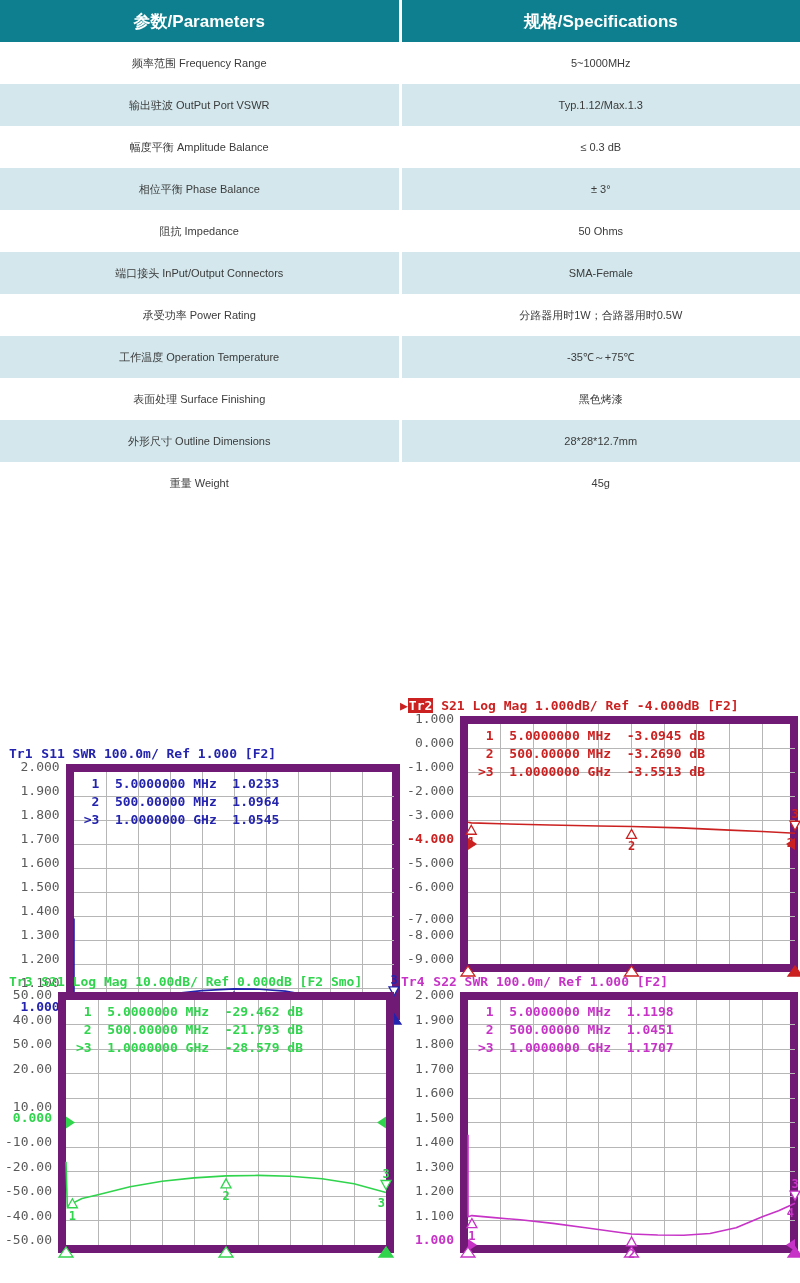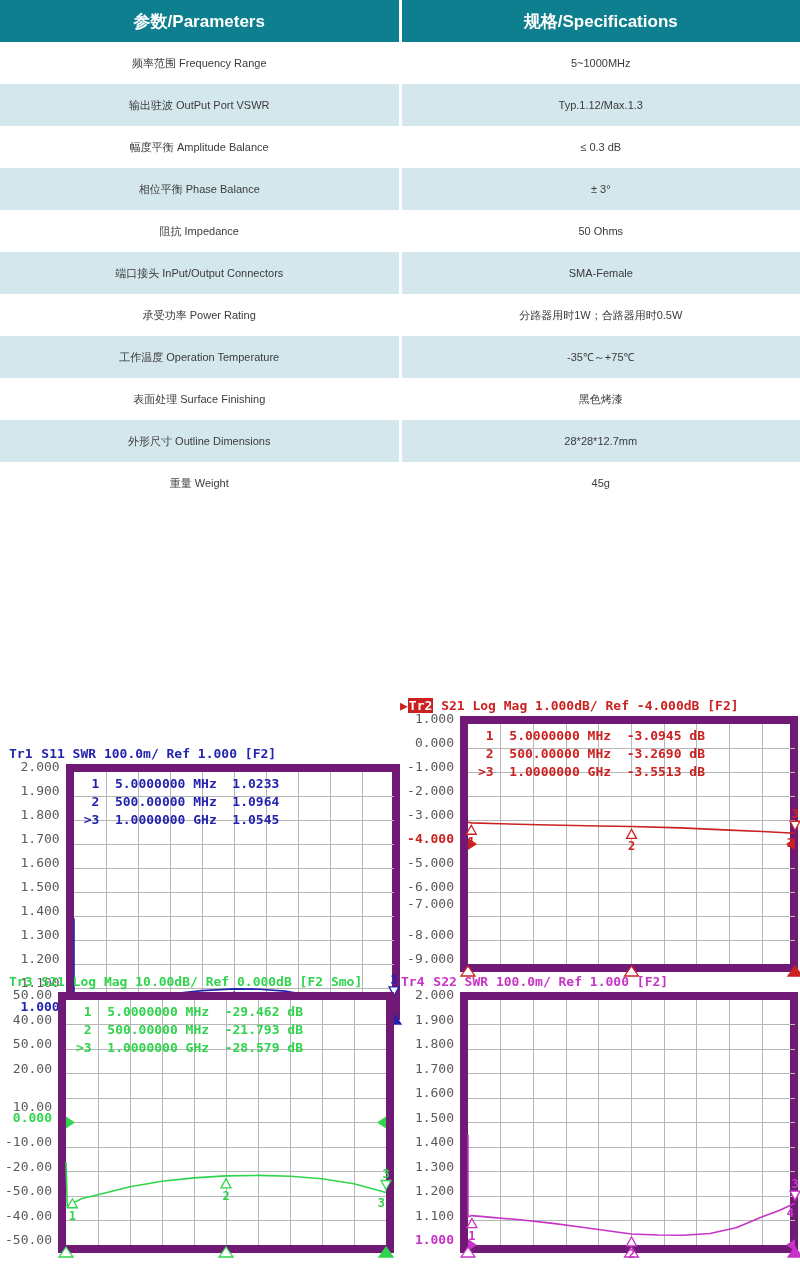--- a/index.html
+++ b/index.html
@@ -149,21 +149,21 @@
   <div class="plot-row">
     <div class="ylabels" style="width: 63px; height: 246px;">
         <div style="top: -5px;">1.000</div>
         <div style="top: 19px;">0.000</div>
         <div style="top: 43px;">-1.000</div>
         <div style="top: 67px;">-2.000</div>
         <div style="top: 91px;">-3.000</div>
         <div class="ref" style="top: 115px; color: rgb(203, 33, 33);">-4.000</div>
         <div style="top: 139px;">-5.000</div>
         <div style="top: 163px;">-6.000</div>
-        <div style="top: 180px;">-7.000</div>
+        <div style="top: 195px;">-7.000</div>
         <div style="top: 211px;">-8.000</div>
         <div style="top: 235px;">-9.000</div>
       </div>
     <div class="plot" style="width: 327px; height: 240px;">
         <div class="mtable" style="color: rgb(203, 33, 33);"><div> 1  5.0000000 MHz  -3.0945 dB</div><div> 2  500.00000 MHz  -3.2690 dB</div><div>&gt;3  1.0000000 GHz  -3.5513 dB</div></div>
         <svg width="327" height="240">
           <line x1="32.7" y1="0" x2="32.7" y2="240" stroke="#b6b6b6" stroke-width="1" shape-rendering="crispEdges"></line>
           <line x1="0" y1="24.0" x2="327" y2="24.0" stroke="#b6b6b6" stroke-width="1" shape-rendering="crispEdges"></line>
           <line x1="65.4" y1="0" x2="65.4" y2="240" stroke="#b6b6b6" stroke-width="1" shape-rendering="crispEdges"></line>
           <line x1="0" y1="48.0" x2="327" y2="48.0" stroke="#b6b6b6" stroke-width="1" shape-rendering="crispEdges"></line>
@@ -264,20 +264,21 @@
         <div style="top: 68.5px;">1.700</div>
         <div style="top: 93px;">1.600</div>
         <div style="top: 117.5px;">1.500</div>
         <div style="top: 142px;">1.400</div>
         <div style="top: 166.5px;">1.300</div>
         <div style="top: 191px;">1.200</div>
         <div style="top: 215.5px;">1.100</div>
         <div class="ref" style="top: 240px; color: rgb(198, 51, 198);">1.000</div>
       </div>
     <div class="plot" style="width: 327px; height: 245px;">
+        <div class="mtable" style="color: rgb(198, 51, 198);"><div> 1  5.0000000 MHz  1.1198</div><div> 2  500.00000 MHz  1.0451</div><div>&gt;3  1.0000000 GHz  1.1707</div></div>
         <svg width="327" height="245">
           <line x1="32.7" y1="0" x2="32.7" y2="245" stroke="#b6b6b6" stroke-width="1" shape-rendering="crispEdges"></line>
           <line x1="0" y1="24.5" x2="327" y2="24.5" stroke="#b6b6b6" stroke-width="1" shape-rendering="crispEdges"></line>
           <line x1="65.4" y1="0" x2="65.4" y2="245" stroke="#b6b6b6" stroke-width="1" shape-rendering="crispEdges"></line>
           <line x1="0" y1="49.0" x2="327" y2="49.0" stroke="#b6b6b6" stroke-width="1" shape-rendering="crispEdges"></line>
           <line x1="98.1" y1="0" x2="98.1" y2="245" stroke="#b6b6b6" stroke-width="1" shape-rendering="crispEdges"></line>
           <line x1="0" y1="73.5" x2="327" y2="73.5" stroke="#b6b6b6" stroke-width="1" shape-rendering="crispEdges"></line>
           <line x1="130.8" y1="0" x2="130.8" y2="245" stroke="#b6b6b6" stroke-width="1" shape-rendering="crispEdges"></line>
           <line x1="0" y1="98.0" x2="327" y2="98.0" stroke="#b6b6b6" stroke-width="1" shape-rendering="crispEdges"></line>
           <line x1="163.5" y1="0" x2="163.5" y2="245" stroke="#b6b6b6" stroke-width="1" shape-rendering="crispEdges"></line>

